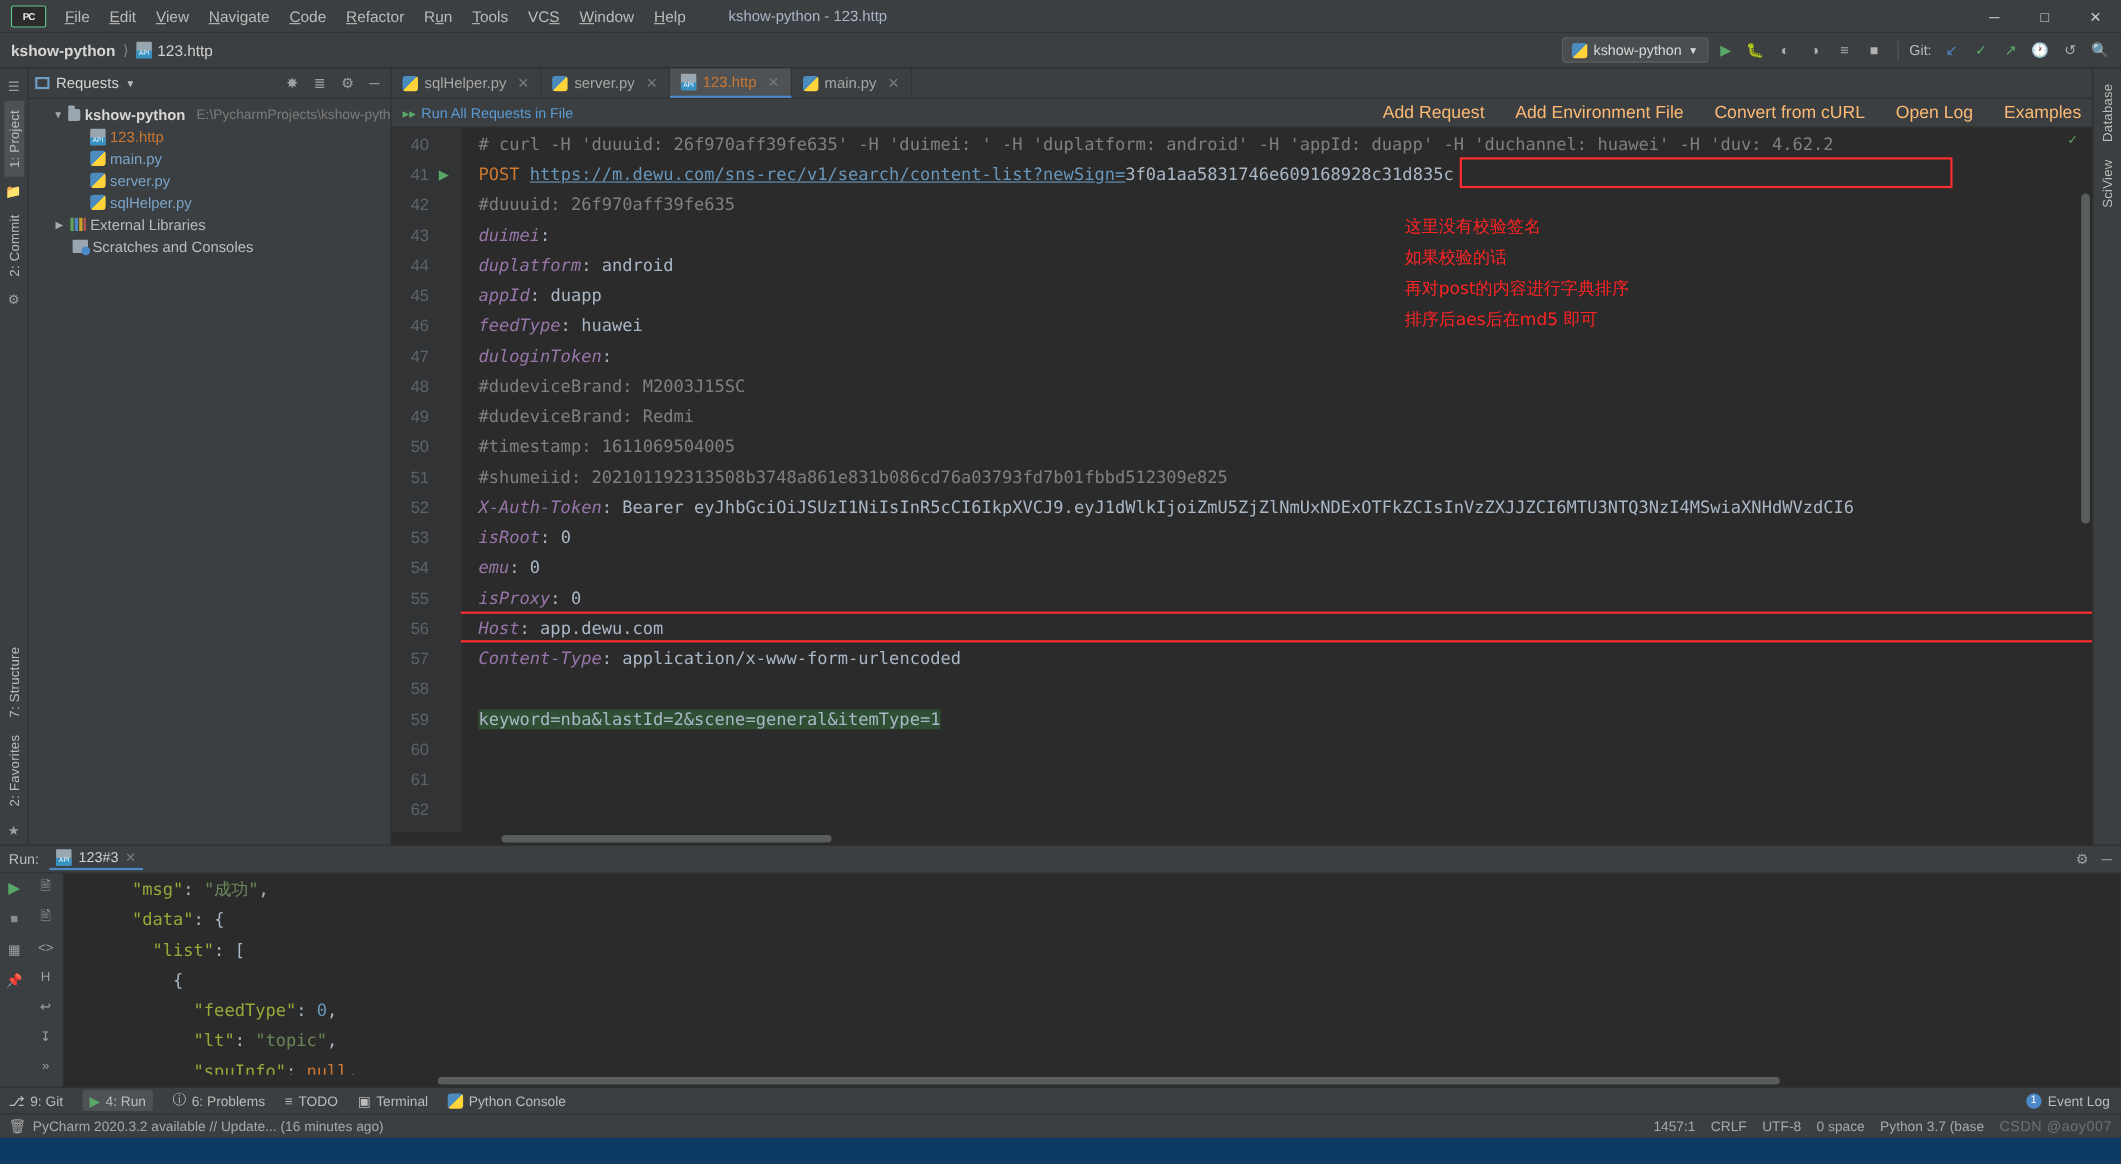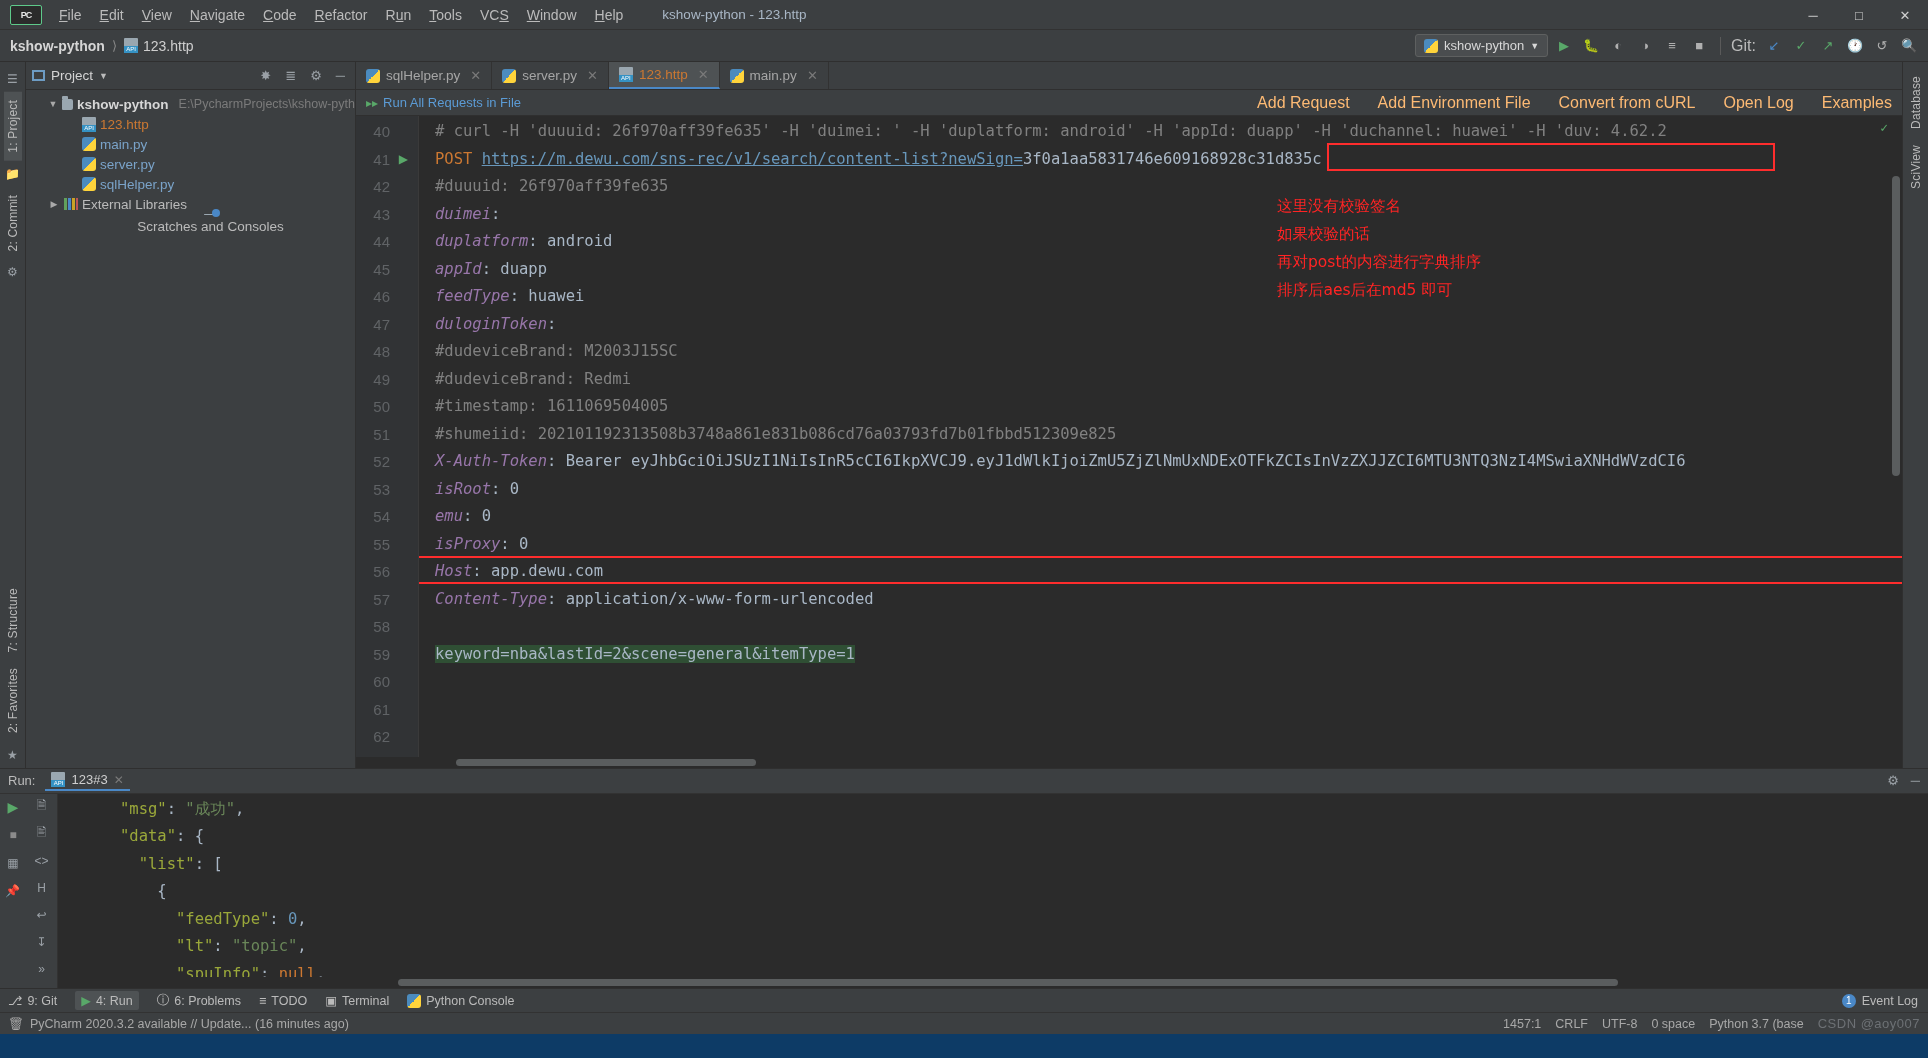--- a/index.html
+++ b/index.html
@@ -57,21 +57,21 @@
     font-size: 13px; color: #d8d8d8;
   }
   .py-ico {
     width: 14px; height: 14px; border-radius: 3px;
     background: linear-gradient(135deg,#4b8bbe 0 50%, #ffd43b 50% 100%);
   }
   .tb-ico { width: 22px; height: 22px; display:flex; align-items:center; justify-content:center; font-size: 13px; color: #b0b0b0; }
   .tb-ico.green { color: #59a869; }
   .tb-ico.blue { color: #4a88c7; }
   .tb-sep { width:1px; height:18px; background:#5a5a5a; margin:0 5px; }
-  .git-label { font-size:16px; color:#bbb; margin-right:2px; }
+  .git-label { font-size:13px; color:#bbb; margin-right:2px; }
 
   
   .body { flex: 1 1 auto; display: flex; min-height: 0; }
 
   
   .rail-left {
     width: 26px; background: #3c3f41; border-right: 1px solid #2f2f2f;
     display: flex; flex-direction: column; align-items: center; flex: 0 0 26px; padding-top: 4px;
   }
   .rail-v {
@@ -267,21 +267,21 @@
       <div class="rail-ico">⚙</div>
       <div style="flex:1"></div>
       <div class="rail-v">7: Structure</div>
       <div class="rail-v">2: Favorites</div>
       <div class="rail-ico">★</div>
     </div>
 
     <div class="project-panel">
       <div class="panel-head">
         <span class="sq"></span>
-        <span class="ttl">Project</span>
+        <span class="ttl">Requests</span>
         <span style="font-size:9px;color:#bbb;">▼</span>
         <span class="spacer"></span>
         <span class="ph-ico">✸</span>
         <span class="ph-ico">≣</span>
         <span class="ph-ico">⚙</span>
         <span class="ph-ico">─</span>
       </div>
       <div class="tree">
         <div class="tnode" style="padding-left:22px;">
           <span class="tarrow">▼</span>
@@ -303,21 +303,21 @@
         </div>
         <div class="tnode" style="padding-left:56px;">
           <span class="tpy"></span>
           <span class="tlabel py">sqlHelper.py</span>
         </div>
         <div class="tnode" style="padding-left:22px;">
           <span class="tarrow">▶</span>
           <span class="tlib"></span>
           <span class="tlabel">External Libraries</span>
         </div>
-        <div class="tnode" style="padding-left:40px;flex-direction:column;">
+        <div class="tnode" style="padding-left:40px;">
           <span class="tscr"></span>
           <span class="tlabel">Scratches and Consoles</span>
         </div>
       </div>
     </div>
 
     <div class="editor-area">
 
       <div class="tabs">
         <div class="tab">

